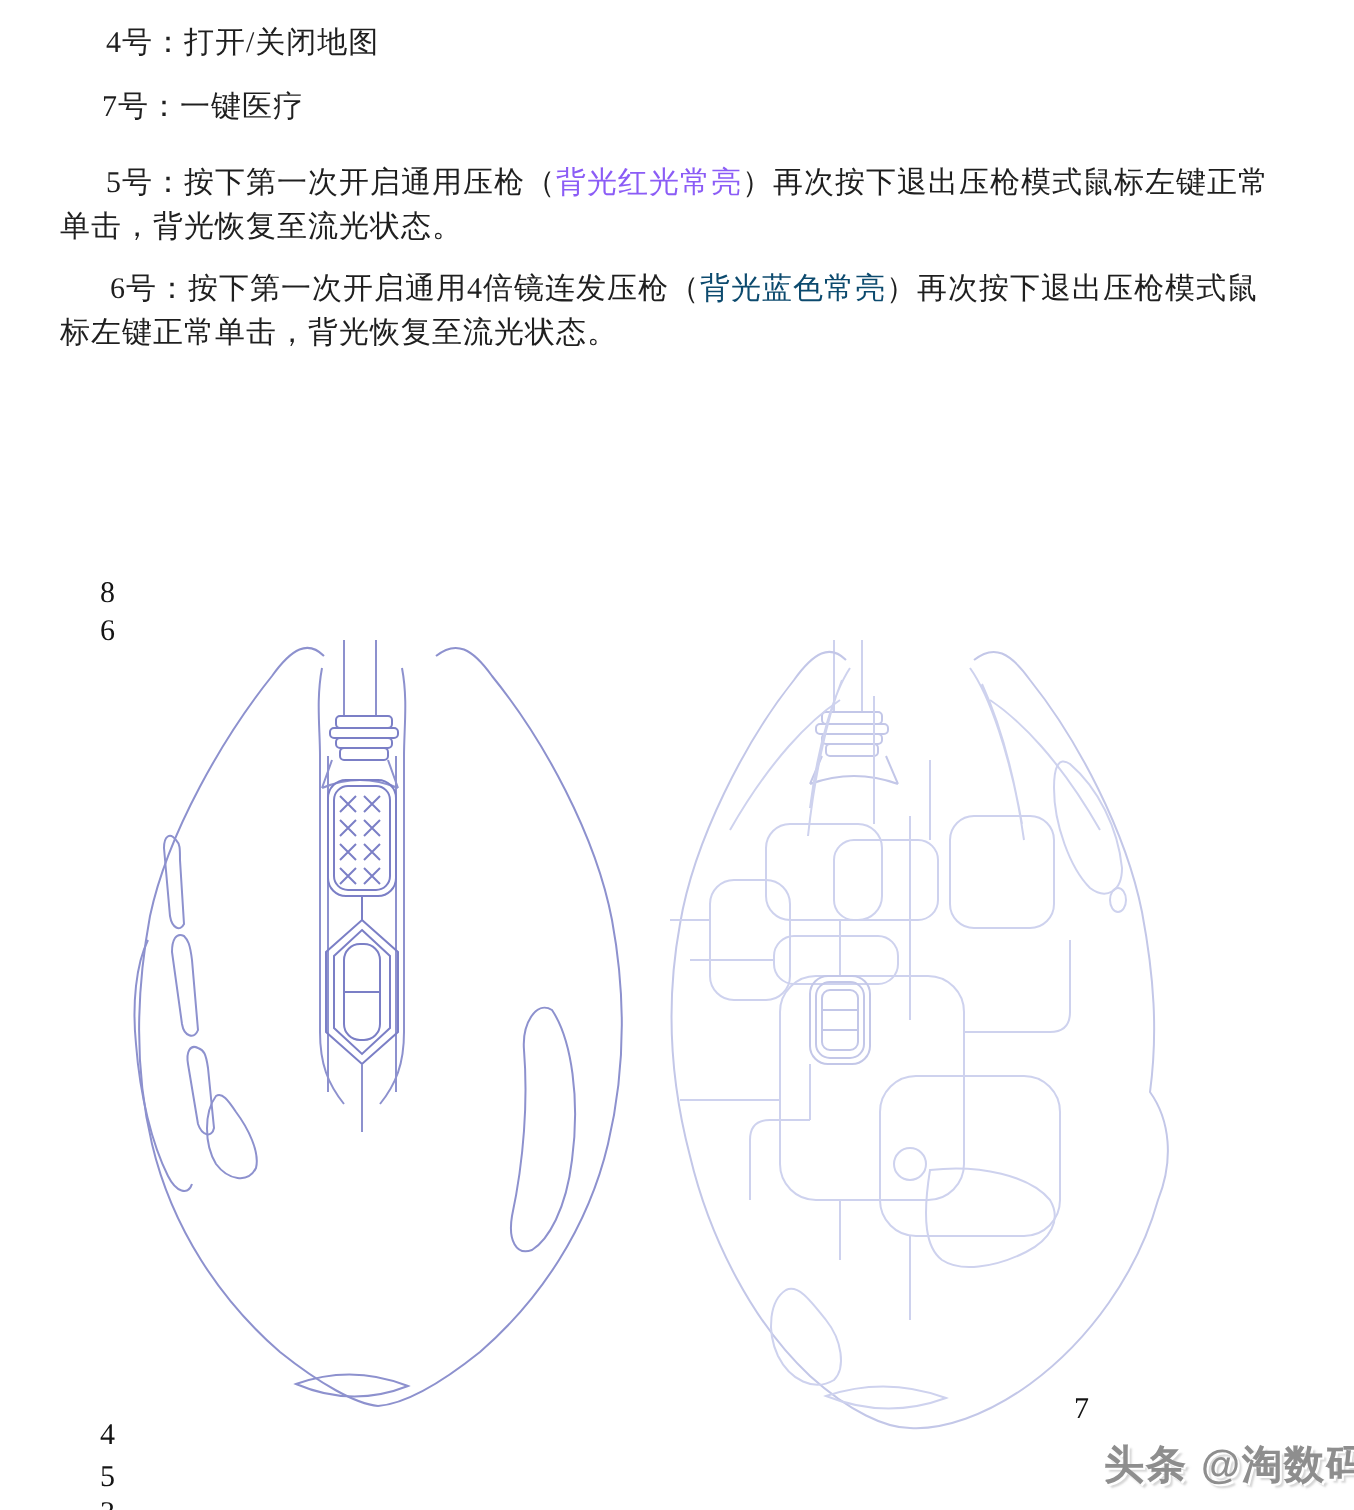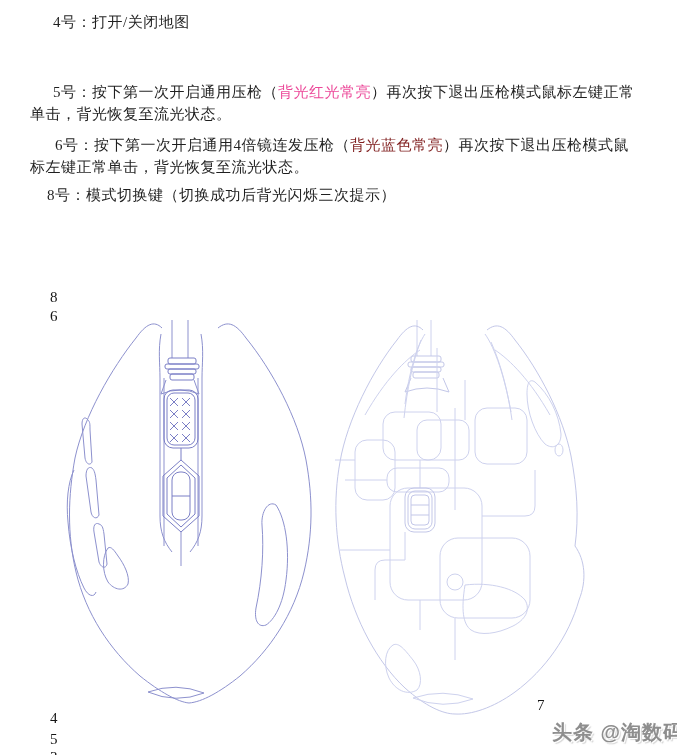--- a/index.html
+++ b/index.html
@@ -1,54 +1,54 @@
 <!DOCTYPE html>
 <html><head>
 <meta charset="utf-8">
 <style>
   html,body{margin:0;padding:0;}
   body{width:677px;height:755px;position:relative;overflow:hidden;background:#ffffff;
        font-family:"Liberation Serif","DejaVu Serif",serif;color:#1f1f1f;}
   .stage{position:absolute;left:0;top:0;width:664px;height:755px;}
   .para{position:absolute;left:30px;width:607px;font-size:15px;line-height:22px;
         word-break:break-all;letter-spacing:0.5px;}
-  .hl-red{color:#ec4899;}
-  .hl-blue{color:#7f1d1d;}
+  .hl-red{color:#8b5cf6;}
+  .hl-blue{color:#0c4a6e;}
   .num{position:absolute;font-size:15px;color:#141414;}
   .watermark{position:absolute;left:552px;top:719px;font-size:20px;font-weight:bold;
              color:#8e8e8e;letter-spacing:1px;white-space:nowrap;
              font-family:"Liberation Sans","DejaVu Sans",sans-serif;
              text-shadow:1px 1px 0 #ffffff,2px 2px 1px rgba(180,180,180,0.55);}
   svg{position:absolute;overflow:visible;}
   .ln  {fill:none;stroke:#8d91ce;stroke-width:1;}
   .lnd {fill:none;stroke:#7b7fc6;stroke-width:1;}
   .lt  {fill:none;stroke:#ced2ee;stroke-width:1;}
   .ltd {fill:none;stroke:#c3c7e8;stroke-width:1;}
 </style>
 </head>
 <body>
 
 <div class="stage">
 
   <div class="para" style="top:11px;text-indent:23px;">
     <span>4号：打开/关闭地图</span>
   </div>
 
+  <div class="para" style="top:43px;text-indent:21px;">
+    <span>7号：一键医疗</span>
+  </div>
 
   <div class="para" style="top:81px;text-indent:23px;">
     <span>5号：按下第一次开启通用压枪（</span><span class="hl-red">背光红光常亮</span><span>）再次按下退出压枪模式鼠标左键正常单击，背光恢复至流光状态。</span>
   </div>
 
   <div class="para" style="top:134px;text-indent:25px;">
     <span>6号：按下第一次开启通用4倍镜连发压枪（</span><span class="hl-blue">背光蓝色常亮</span><span>）再次按下退出压枪模式鼠标左键正常单击，背光恢复至流光状态。</span>
   </div>
 
-  <div class="para" style="top:184px;text-indent:17px;">
-    <span>8号：模式切换键（切换成功后背光闪烁三次提示）</span>
-  </div>
 
 
 
   <div class="num" style="left:50px;top:289px;">8</div>
   <div class="num" style="left:50px;top:308px;">6</div>
   <div class="num" style="left:50px;top:710px;">4</div>
   <div class="num" style="left:50px;top:731px;">5</div>
   <div class="num" style="left:50px;top:749px;">3</div>
   <div class="num" style="left:537px;top:697px;">7</div>
 

